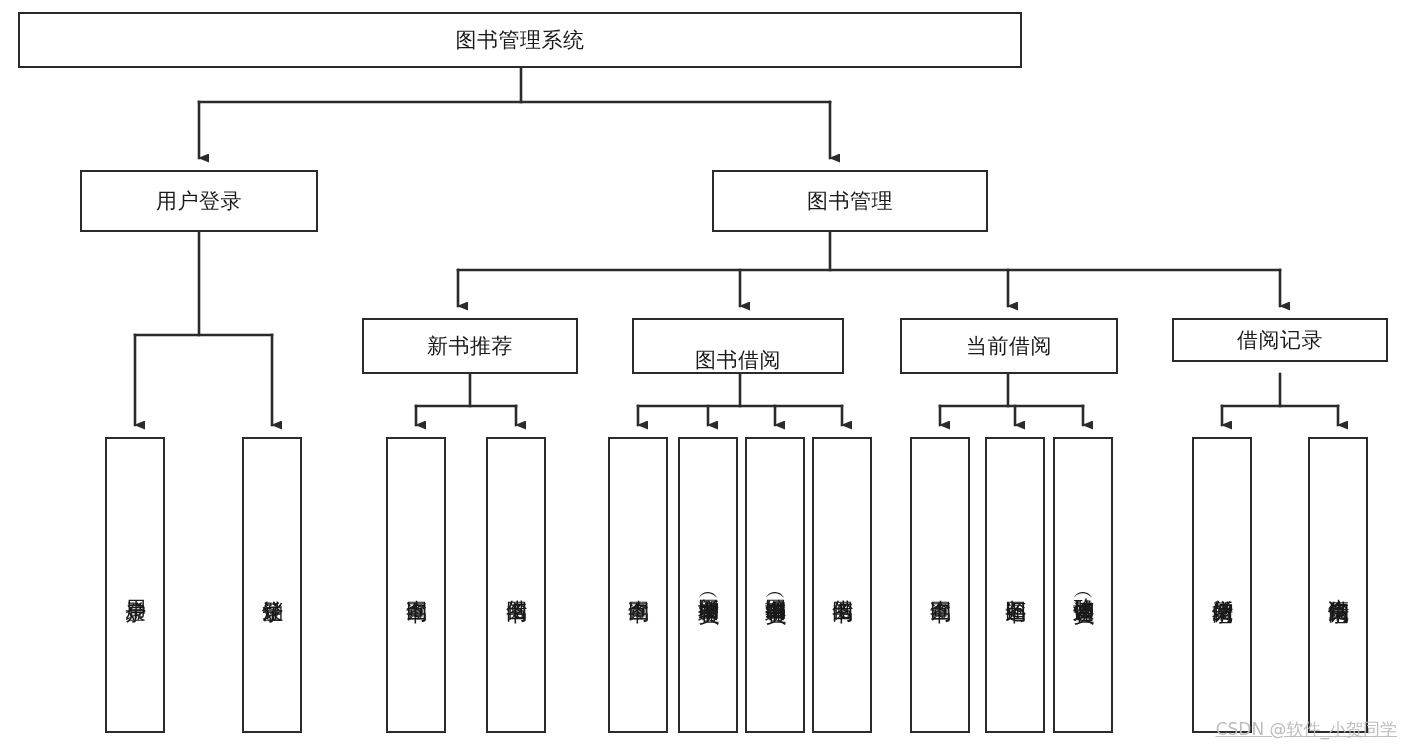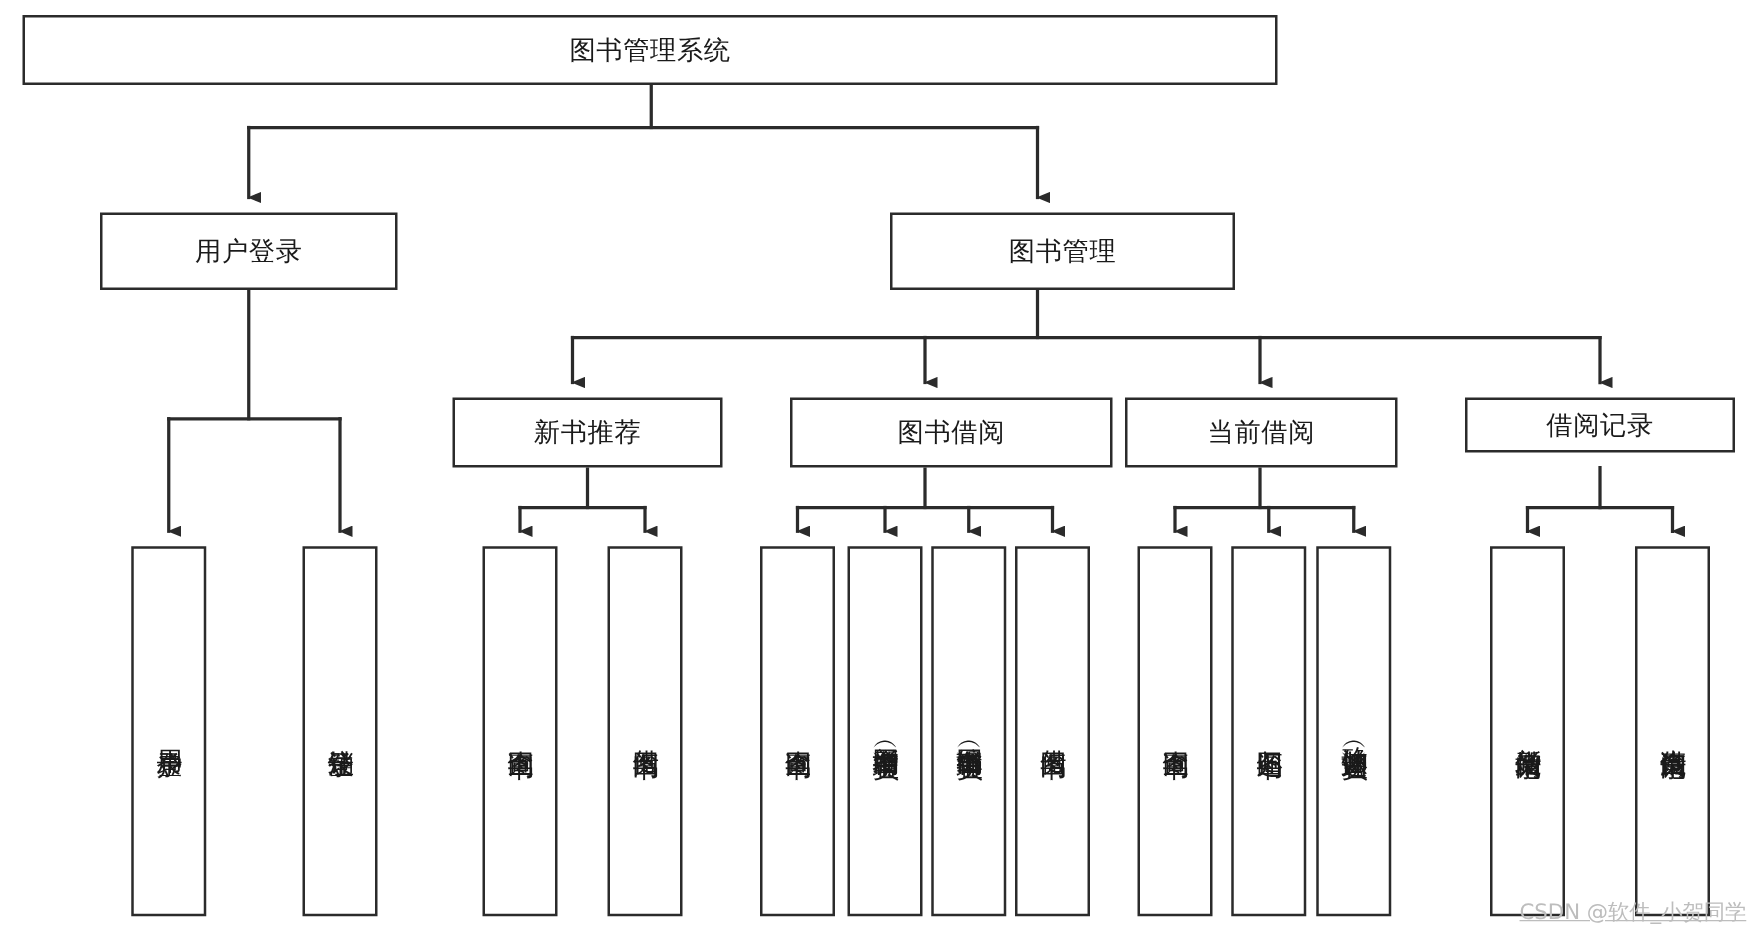--- a/index.html
+++ b/index.html
@@ -128,21 +128,21 @@
         <span class="node-label">用户登录</span>
       </div>
       <div class="node h-node" style="left: 712px; top: 170px; width: 276px; height: 62px;">
         <span class="node-label">图书管理</span>
       </div>
     </div>
   <div id="level3-layer">
       <div class="node h-node" style="left: 362px; top: 318px; width: 216px; height: 56px;">
         <span class="node-label">新书推荐</span>
       </div>
-      <div class="node h-node" style="left: 632px; top: 318px; width: 258px; height: 56px;">
+      <div class="node h-node" style="left: 632px; top: 318px; width: 212px; height: 56px; align-items: flex-end;">
         <span class="node-label">图书借阅</span>
       </div>
       <div class="node h-node" style="left: 900px; top: 318px; width: 218px; height: 56px; justify-content: center;">
         <span class="node-label">当前借阅</span>
       </div>
       <div class="node h-node" style="left: 1172px; top: 318px; width: 216px; height: 44px;">
         <span class="node-label">借阅记录</span>
       </div>
     </div>
   <div id="leaf-layer">

